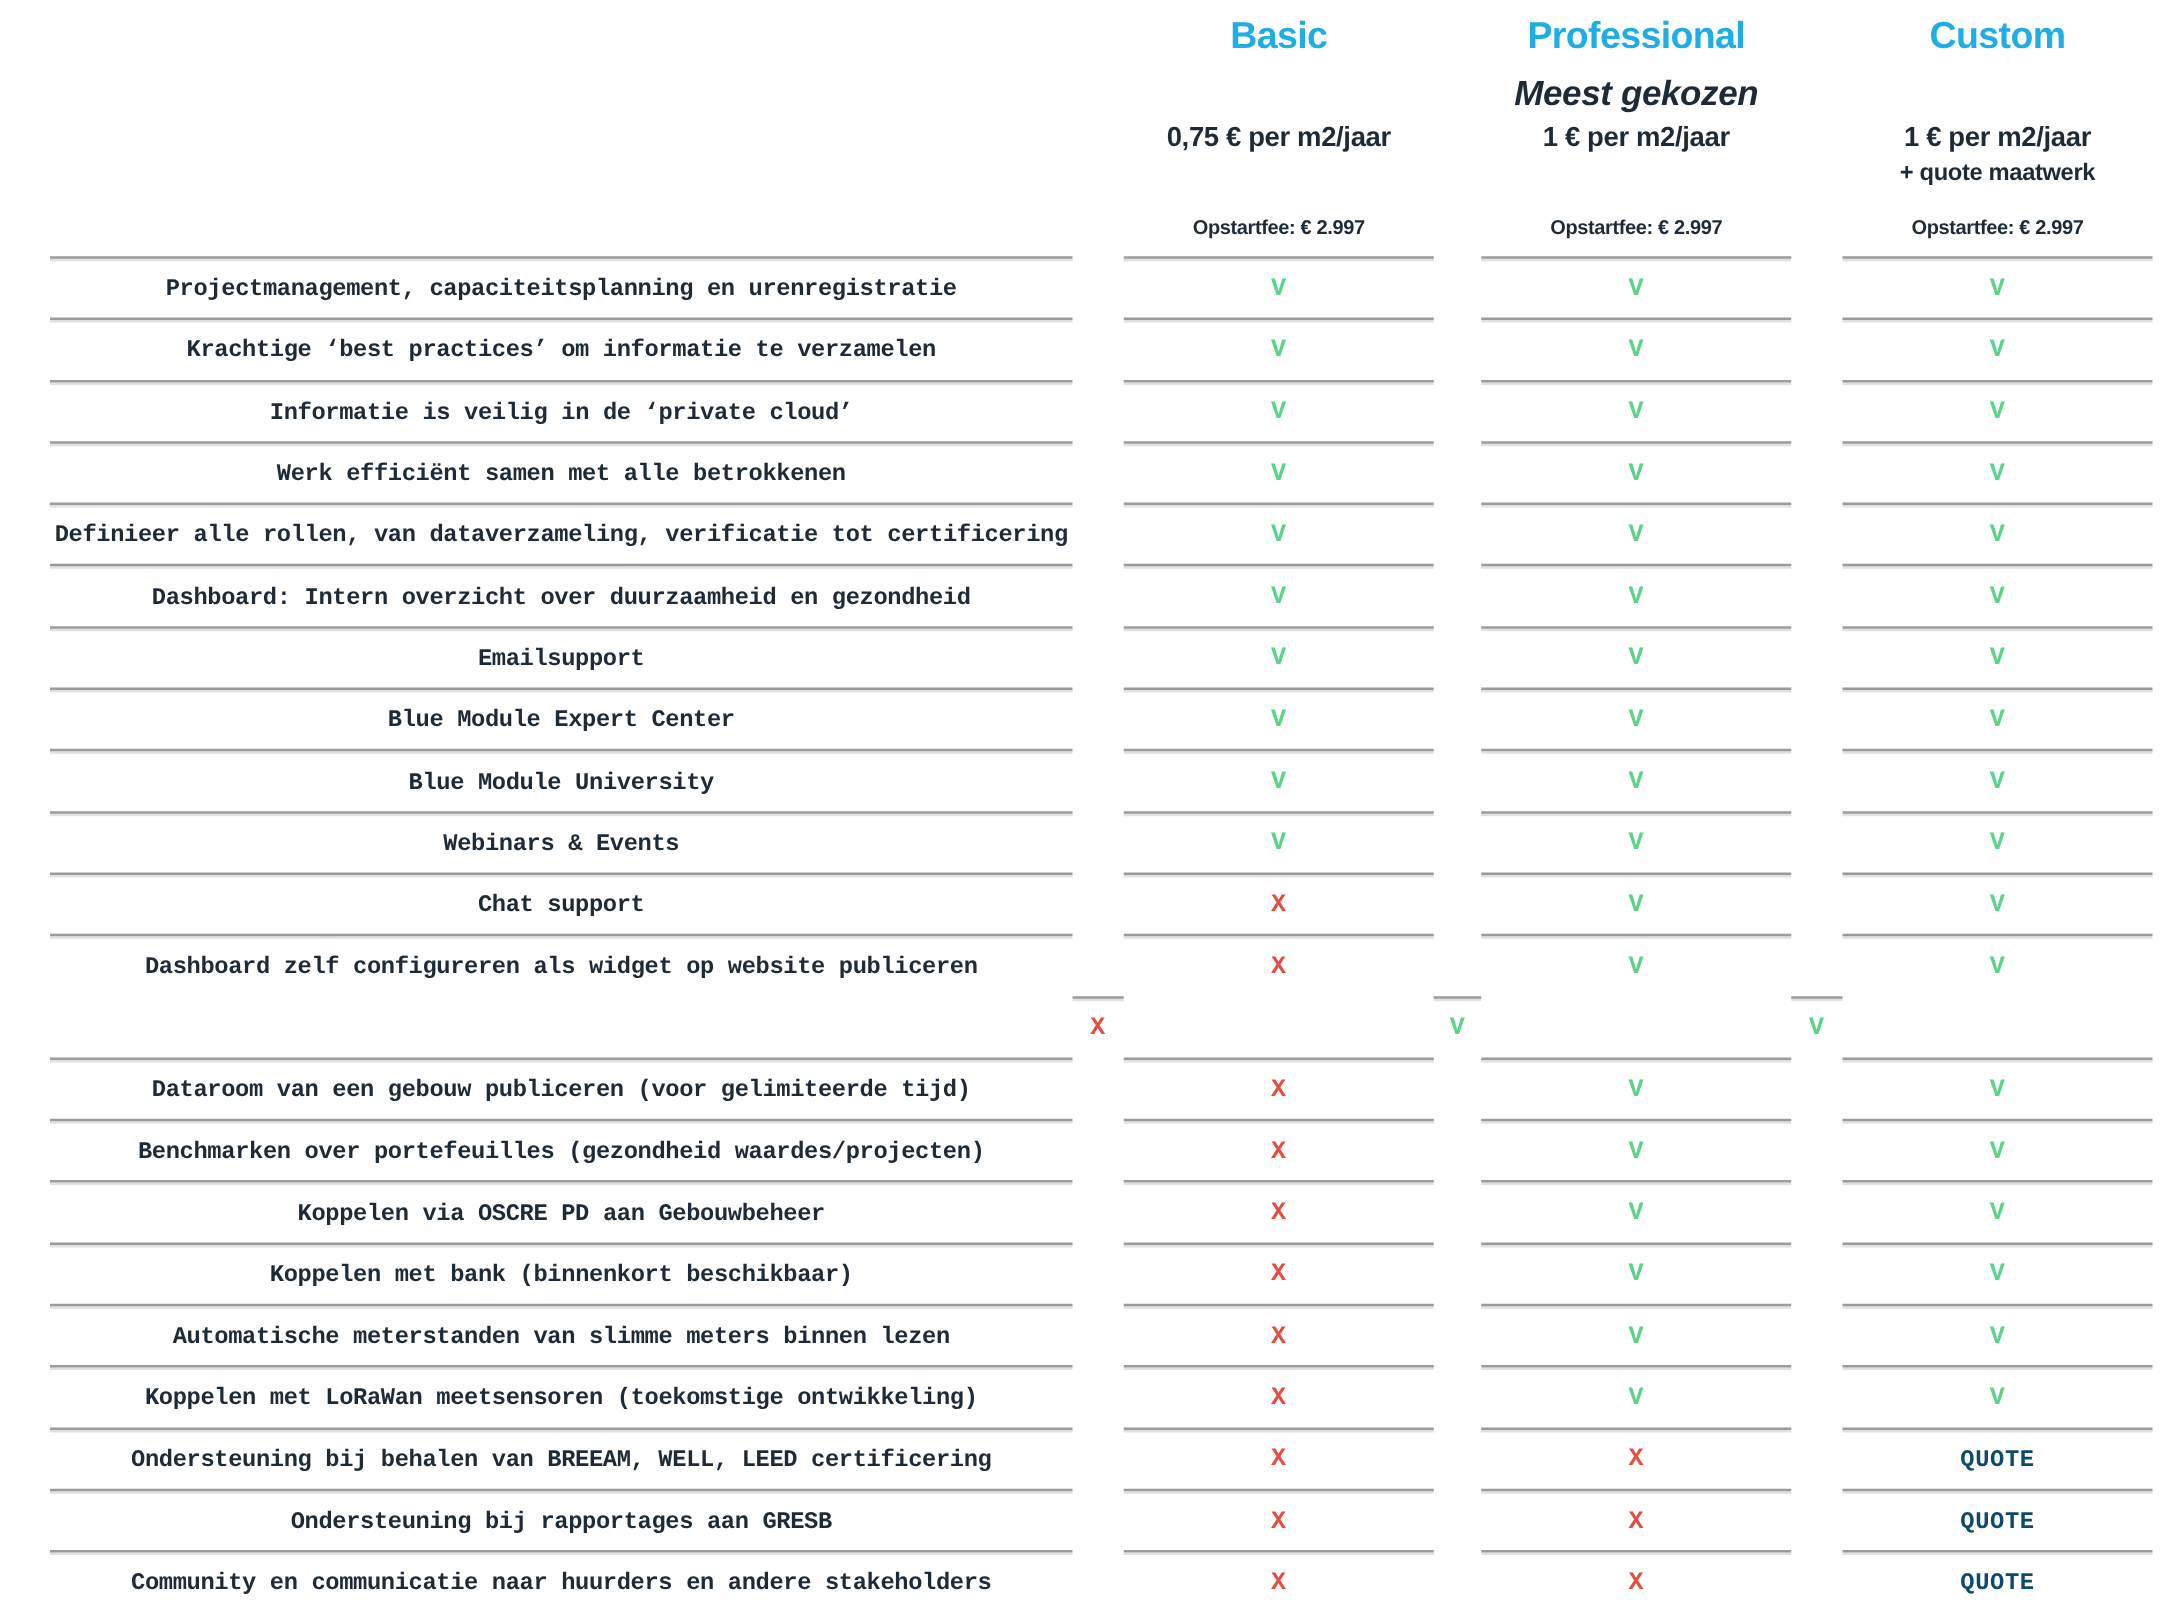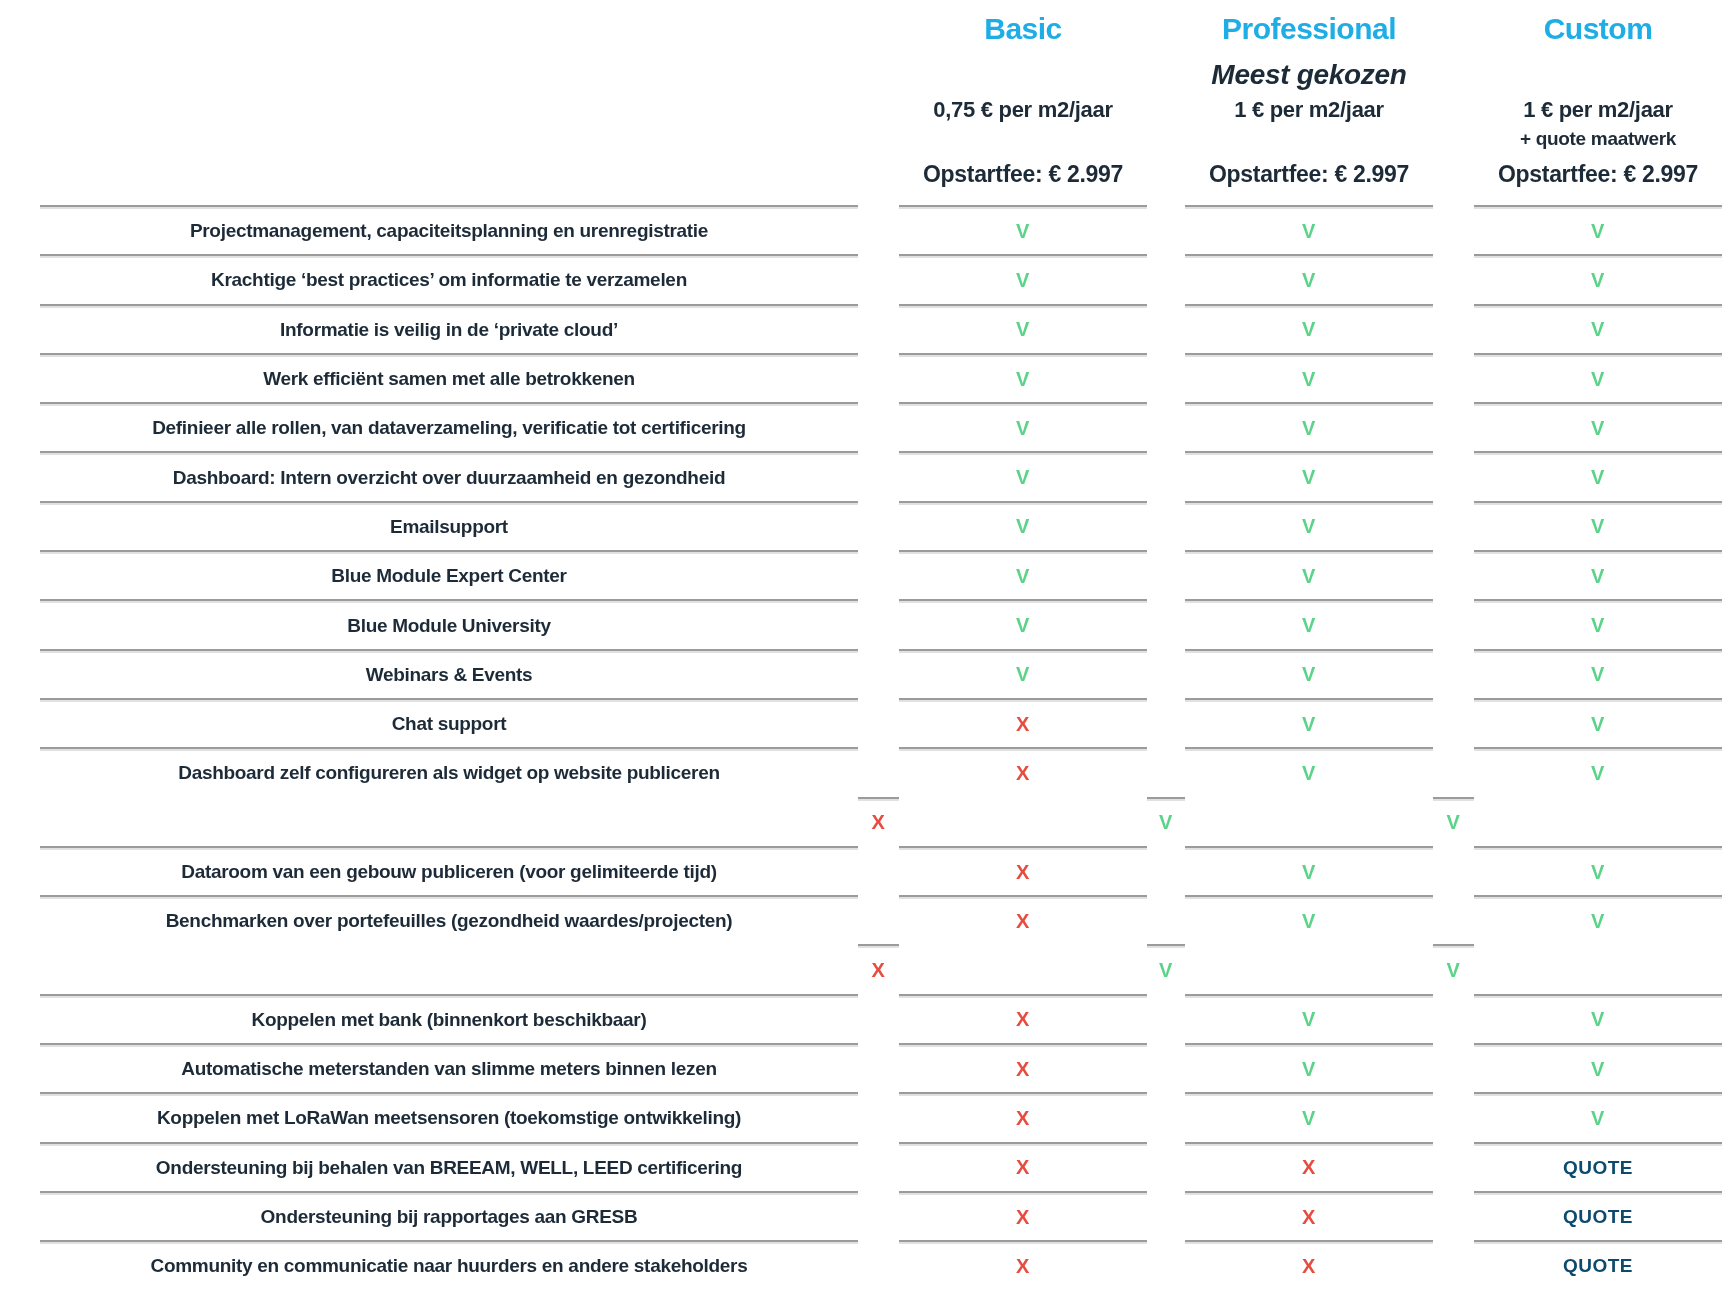--- a/index.html
+++ b/index.html
@@ -21,23 +21,23 @@
   .header-row { height: 205px; }
   .plan-head { position: relative; height: 205px; }
   .plan-head > div {
     position: absolute; left: 0; width: 100%;
     text-align: center; font-weight: bold; line-height: 1.1;
   }
   .plan-name   { top: 12px;  font-size: 30px; color: #1fade6; letter-spacing: -0.5px; }
   .plan-tagline{ top: 60px;  font-size: 28px; font-style: italic; color: #1d2b38; letter-spacing: -0.3px; }
   .plan-price  { top: 98px;  font-size: 22px; letter-spacing: -0.3px; }
   .plan-price2 { top: 129px; font-size: 19px; letter-spacing: -0.3px; }
-  .plan-fee    { top: 162px; font-size: 23px; letter-spacing: -0.3px; }
+  .plan-fee    { top: 174px; font-size: 16px; letter-spacing: -0.3px; }
   
-  .feature-row { height: 49.3px; }
+  .feature-row { height: 49.3px; font-family: Liberation Mono, monospace; }
   .cell {
     position: relative; height: 100%;
     display: flex; align-items: center; justify-content: center;
     padding-top: 3px;
   }
   .cell::before {
     content: ""; position: absolute; top: 0; left: 0; right: 0;
     height: 2px; background: #9b9b9b;
     box-shadow: 0 2px 0 rgba(155,155,155,0.30);
   }
@@ -363,20 +363,23 @@
           <span class="mark yes">V</span>
         </div>
         <div></div>
         <div class="cell">
           <span class="mark yes">V</span>
         </div>
         <div></div>
       </div>
       <div class="grid-row feature-row">
         <div></div>
+        <div class="cell">
+          <span class="feature-label">Koppelen via OSCRE PD aan Gebouwbeheer</span>
+        </div>
         <div></div>
         <div class="cell">
           <span class="mark no">X</span>
         </div>
         <div></div>
         <div class="cell">
           <span class="mark yes">V</span>
         </div>
         <div></div>
         <div class="cell">

